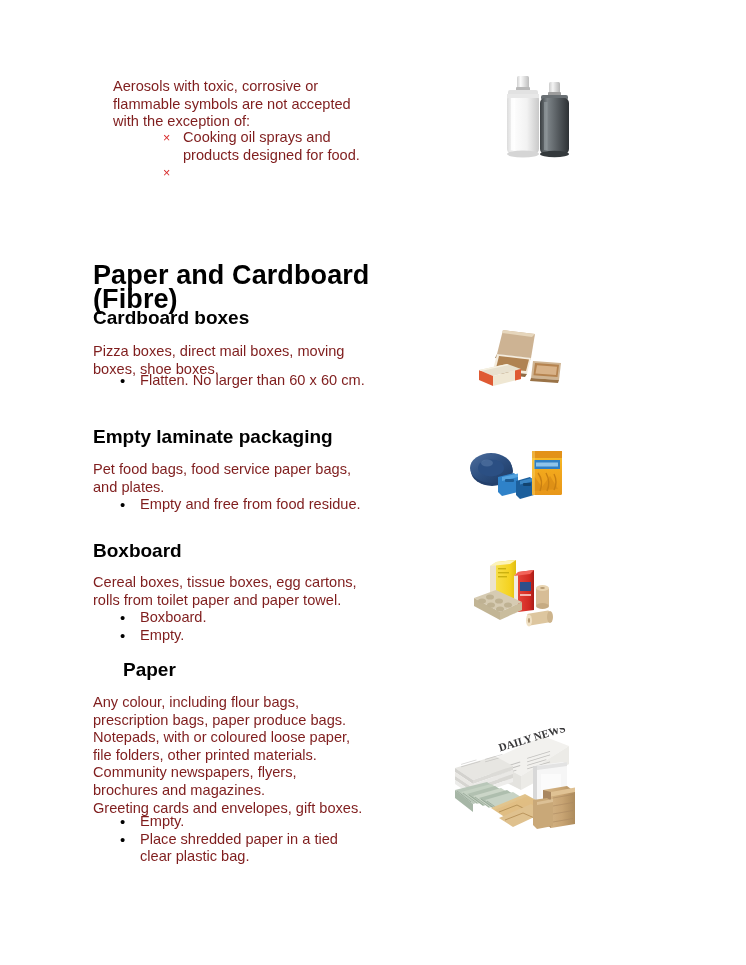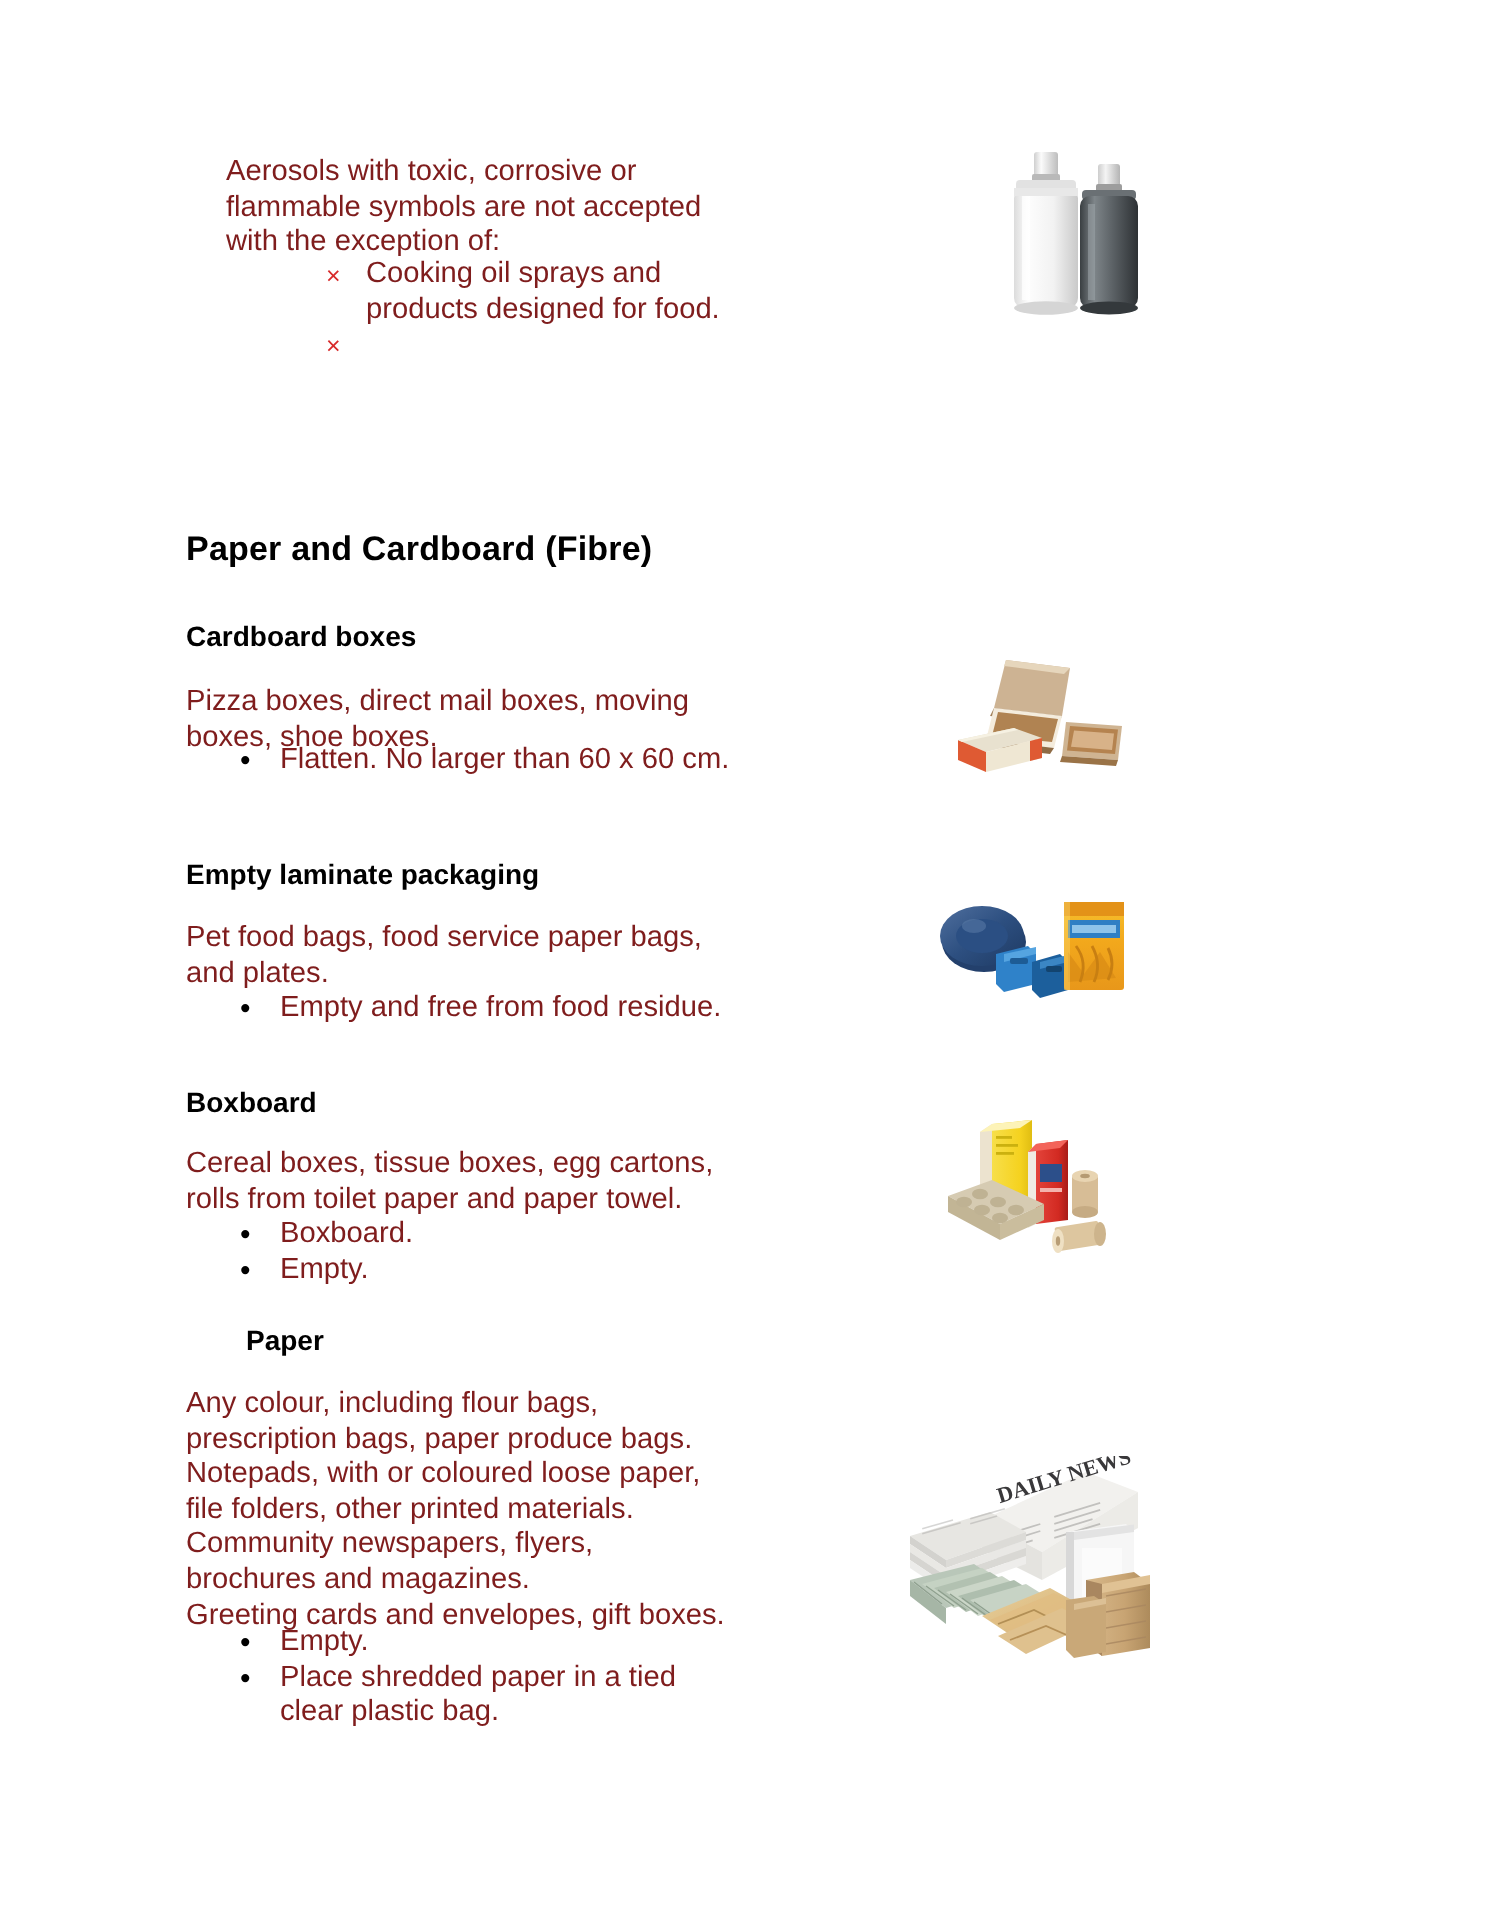--- a/index.html
+++ b/index.html
@@ -26,27 +26,27 @@
   .block {
     position: absolute;
   }
   .body-text {
     font-size: 14.6px;
     line-height: 17.6px;
     color: #7f1d1d;
     white-space: pre-line;
   }
   .h1 {
-    font-size: 17px;
+    font-size: 27px;
     font-weight: bold;
     line-height: 24px;
     letter-spacing: 0.1px;
   }
   .h2 {
-    font-size: 14px;
+    font-size: 19px;
     font-weight: bold;
     line-height: 18px;
   }
 
   
   ul.bullets {
     list-style: none;
     margin: 0;
     padding: 0;
   }

